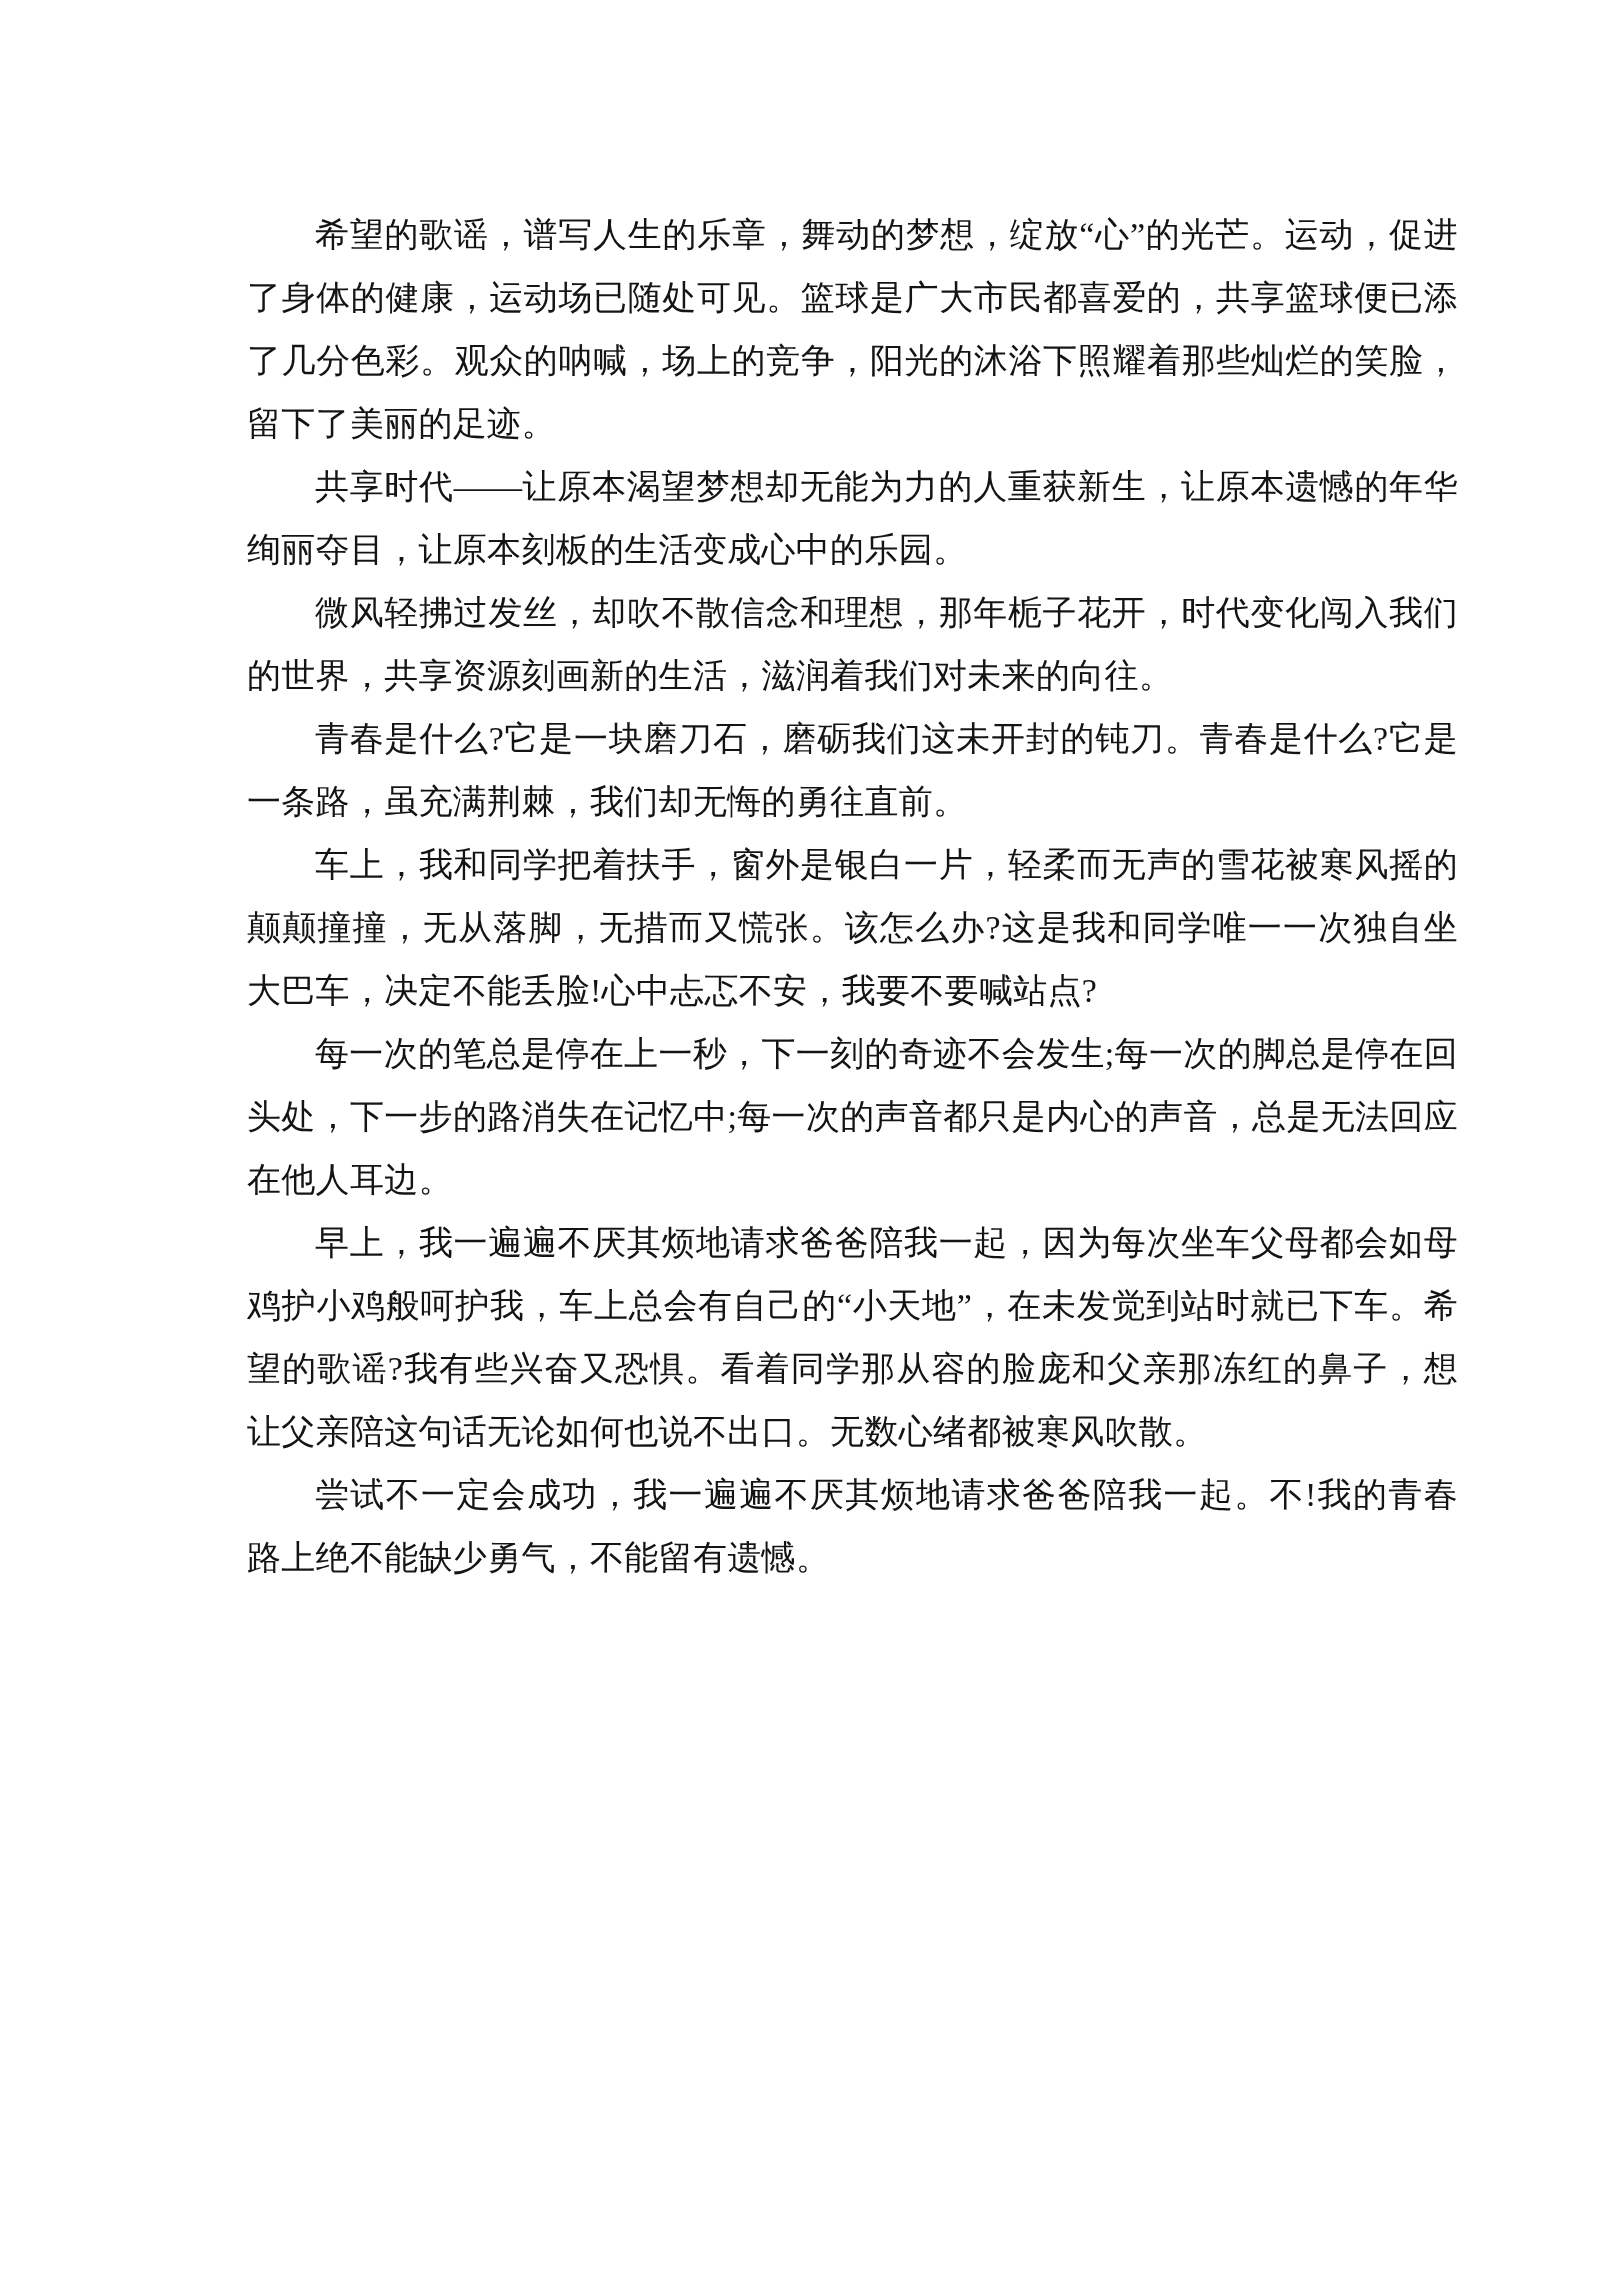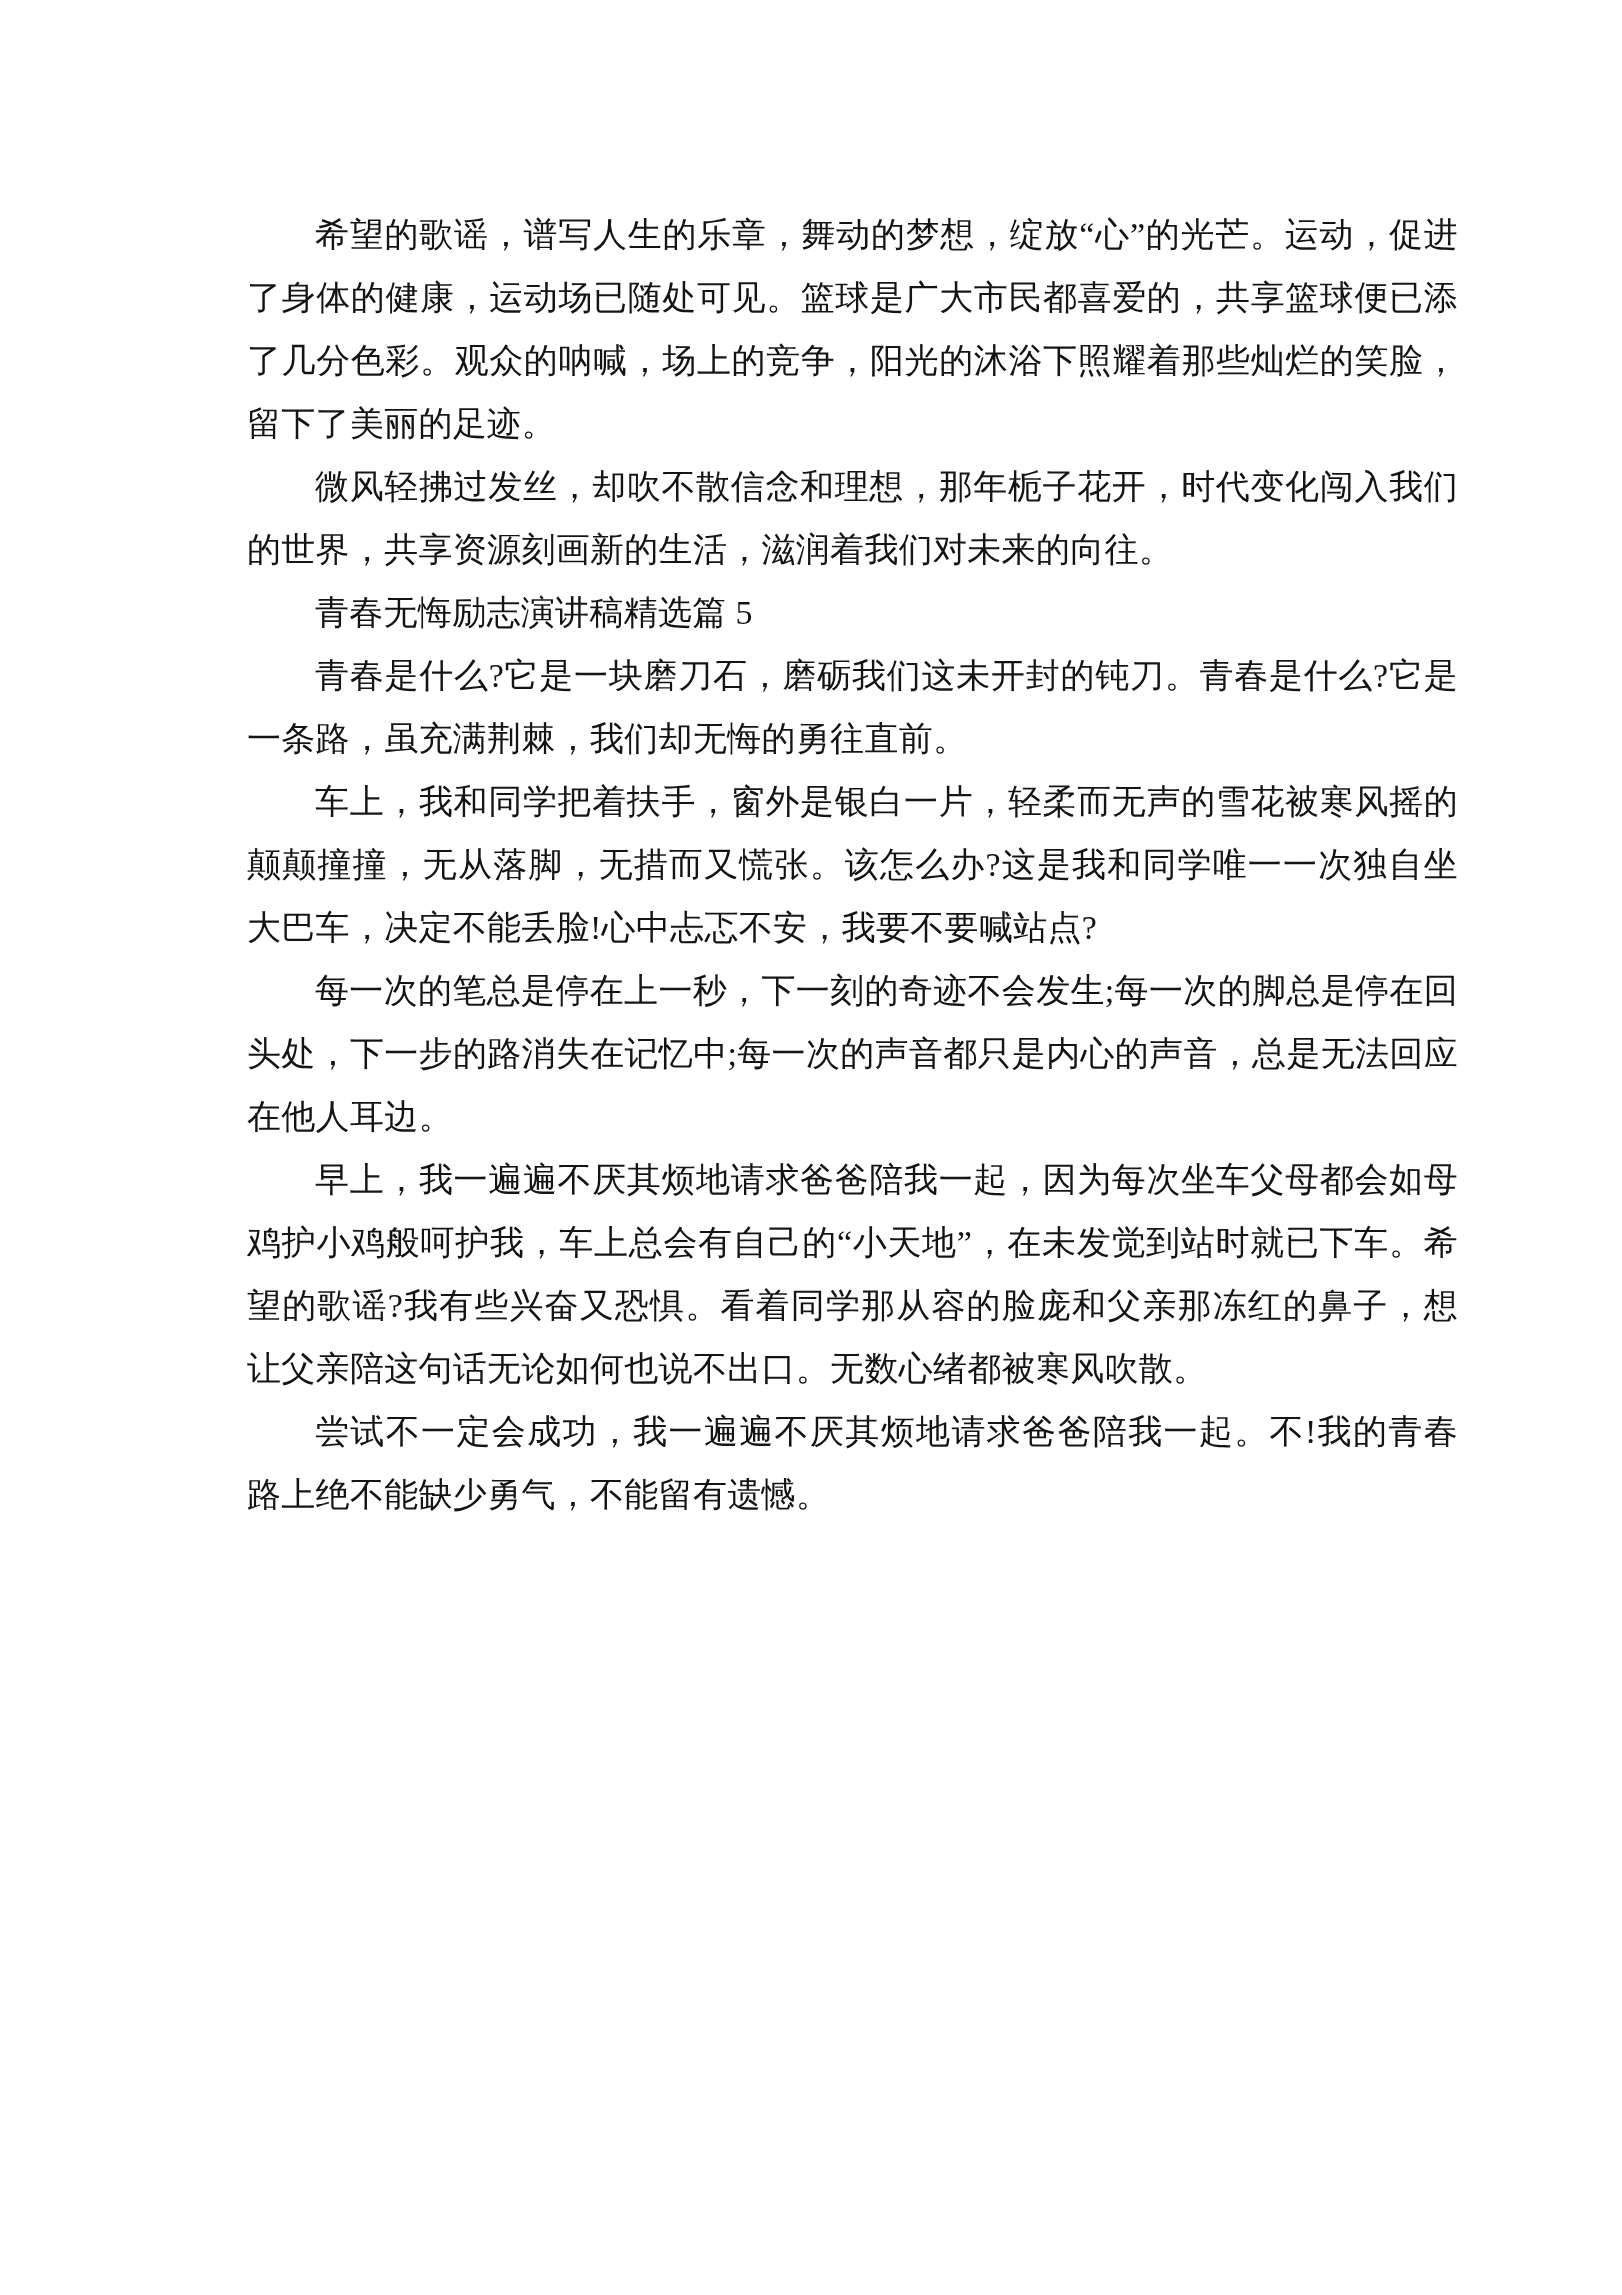--- a/index.html
+++ b/index.html
@@ -26,21 +26,21 @@
       text-indent: 2em;
       letter-spacing: 0.3px;
       word-break: break-all;
     }
   </style>
 </head>
 <body>
 
 <div class="page">
   <p>希望的歌谣，谱写人生的乐章，舞动的梦想，绽放“心”的光芒。运动，促进了身体的健康，运动场已随处可见。篮球是广大市民都喜爱的，共享篮球便已添了几分色彩。观众的呐喊，场上的竞争，阳光的沐浴下照耀着那些灿烂的笑脸，留下了美丽的足迹。</p>
+  <p>共享时代——让原本渴望梦想却无能为力的人重获新生，让原本遗憾的年华绚丽夺目，让原本刻板的生活变成心中的乐园。</p>
   <p>微风轻拂过发丝，却吹不散信念和理想，那年栀子花开，时代变化闯入我们的世界，共享资源刻画新的生活，滋润着我们对未来的向往。</p>
-  <p>青春无悔励志演讲稿精选篇 5</p>
   <p>青春是什么?它是一块磨刀石，磨砺我们这未开封的钝刀。青春是什么?它是一条路，虽充满荆棘，我们却无悔的勇往直前。</p>
   <p>车上，我和同学把着扶手，窗外是银白一片，轻柔而无声的雪花被寒风摇的颠颠撞撞，无从落脚，无措而又慌张。该怎么办?这是我和同学唯一一次独自坐大巴车，决定不能丢脸!心中忐忑不安，我要不要喊站点?</p>
   <p>每一次的笔总是停在上一秒，下一刻的奇迹不会发生;每一次的脚总是停在回头处，下一步的路消失在记忆中;每一次的声音都只是内心的声音，总是无法回应在他人耳边。</p>
   <p>早上，我一遍遍不厌其烦地请求爸爸陪我一起，因为每次坐车父母都会如母鸡护小鸡般呵护我，车上总会有自己的“小天地”，在未发觉到站时就已下车。希望的歌谣?我有些兴奋又恐惧。看着同学那从容的脸庞和父亲那冻红的鼻子，想让父亲陪这句话无论如何也说不出口。无数心绪都被寒风吹散。</p>
   <p>尝试不一定会成功，我一遍遍不厌其烦地请求爸爸陪我一起。不!我的青春路上绝不能缺少勇气，不能留有遗憾。</p>
 </div>
 
 
 </body></html>

